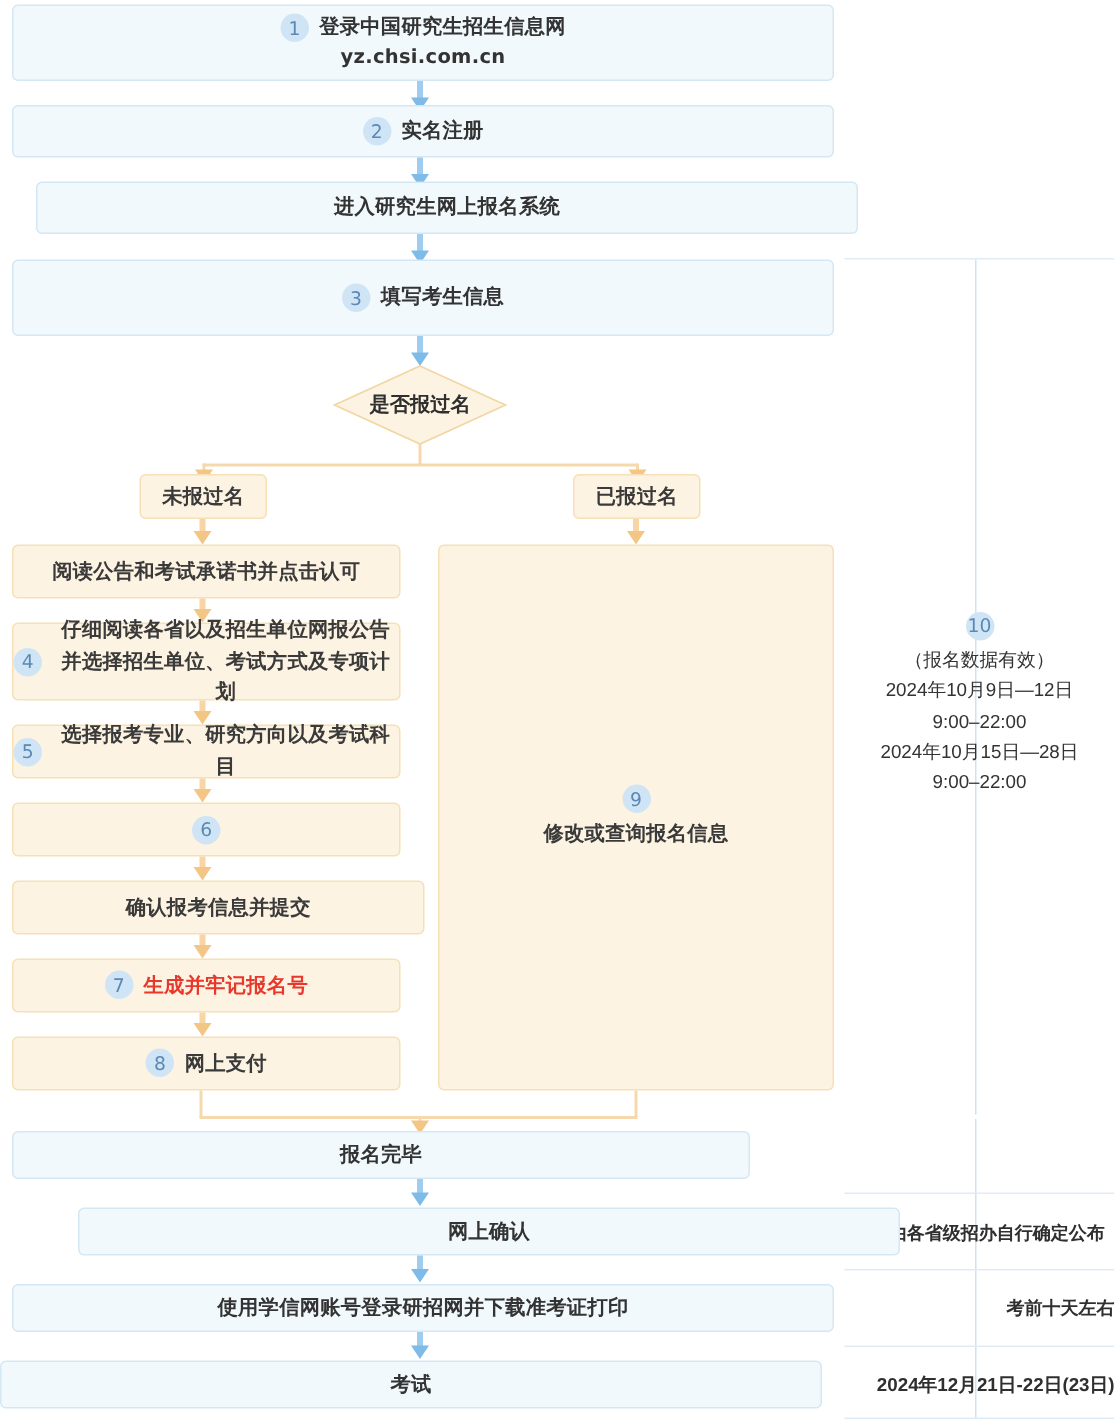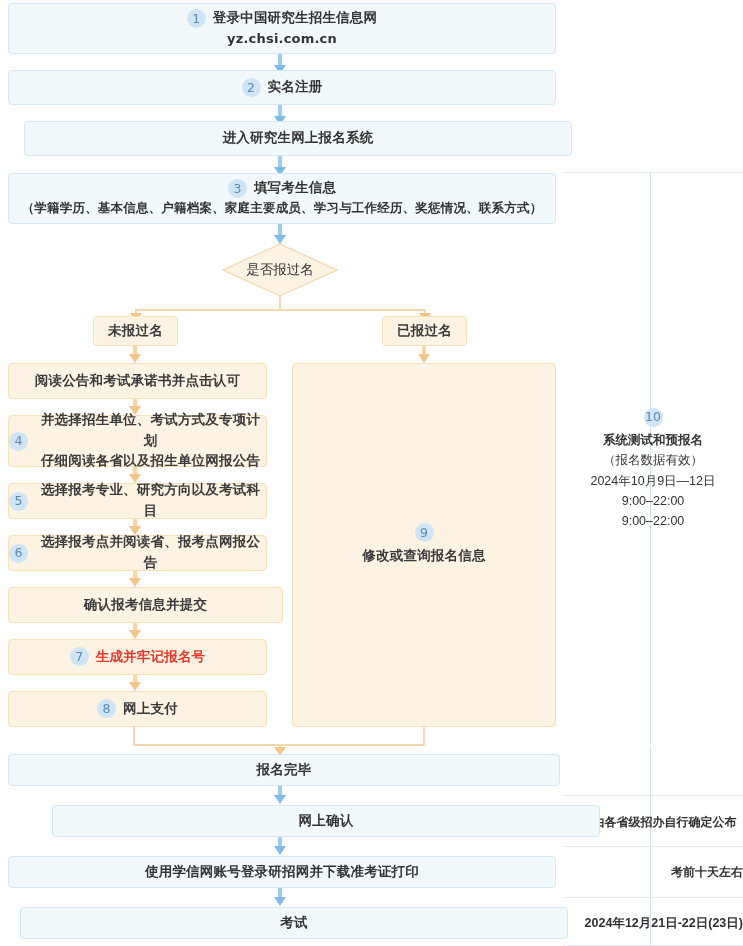--- a/index.html
+++ b/index.html
@@ -69,21 +69,21 @@
     align-items: center;
     justify-content: center;
   }
   .diamond-shape {
     position: absolute;
     inset: 0;
   }
   .diamond-label {
     position: relative;
     font-size: 13.5px;
-    font-weight: 400;
+    font-weight: 700;
     color: #2f2f2f;
     z-index: 2;
   }
   .vline { position: absolute; width: 1.5px; }
   .hline { position: absolute; height: 1.5px; }
   .vline.orange, .hline.orange { background: #f5d9ac; }
   .arrow {
     position: absolute;
     width: 0; height: 0;
     border-left: 6px solid transparent;
@@ -143,24 +143,24 @@
 <div class="panel-hline" style="left:563px; top:172px; width:180px;"></div>
 <div class="panel-hline" style="left:563px; top:795px; width:180px;"></div>
 <div class="panel-hline" style="left:563px; top:846px; width:180px;"></div>
 <div class="panel-hline" style="left:563px; top:897px; width:180px;"></div>
 <div class="panel-hline" style="left:563px; top:945px; width:180px;"></div>
 
 <div class="panel-block" style="left:563px; top:408px; width:180px;">
   <div style="display:flex;justify-content:center;margin-bottom:3px;">
     <span class="badge">10</span>
   </div>
-  <div class="panel-title">系统测试和预报名</div>
   <div class="panel-line">（报名数据有效）</div>
   <div class="panel-line">2024年10月9日—12日</div>
   <div class="panel-line">9:00–22:00</div>
+  <div class="panel-line">2024年10月15日—28日</div>
   <div class="panel-line">9:00–22:00</div>
 </div>
 
 <div class="panel-row" style="left:563px; top:807px; width:180px; height:30px;">
   <span class="badge sm">11</span>
   <span>由各省级招办自行确定公布</span>
 </div>
 
 <div class="panel-center" style="left:563px; top:858px; width:180px; height:28px;">
   <span>考前十天左右</span>
@@ -198,21 +198,20 @@
 </div>
 
 <div class="arrow-stem blue" style="left:278px; top:156px; height:13px;"></div>
 <div class="arrow blue" style="left:274px; top:167px;"></div>
 
 <div class="node blue" style="left:8px; top:173px; width:548px; height:51px;">
   <div class="node-row">
     <span class="badge">3</span>
     <span class="node-text">填写考生信息</span>
   </div>
-  <div class="node-text" style="font-size:12.5px;">（学籍学历、基本信息、户籍档案、家庭主要成员、学习与工作经历、奖惩情况、联系方式）</div>
 </div>
 
 <div class="arrow-stem blue" style="left:278px; top:224px; height:13px;"></div>
 <div class="arrow blue" style="left:274px; top:235px;"></div>
 
 <div class="diamond-wrap" style="left:222px; top:243px; width:116px; height:54px;">
   <svg class="diamond-shape" viewBox="0 0 116 54" preserveAspectRatio="none">
     <polygon points="58,1 115,27 58,53 1,27" fill="#fdf3e2" stroke="#f2d6a4" stroke-width="1.1"></polygon>
   </svg>
   <span class="diamond-label">是否报过名</span>
@@ -242,41 +241,40 @@
     <span class="node-text">阅读公告和考试承诺书并点击认可</span>
   </div>
 </div>
 <div class="arrow-stem orange" style="left:133px; top:399px; height:9px;"></div>
 <div class="arrow orange" style="left:129px; top:406px;"></div>
 
 <div class="node orange" style="left:8px; top:415px; width:259px; height:52px;">
   <div class="node-row" style="align-items:center;">
     <span class="badge">4</span>
     <span style="display:flex;flex-direction:column;">
+      <span class="node-text">仔细阅读各省以及招生单位网报公告</span>
       <span class="node-text">并选择招生单位、考试方式及专项计划</span>
-      <span class="node-text">仔细阅读各省以及招生单位网报公告</span>
     </span>
   </div>
 </div>
 <div class="arrow-stem orange" style="left:133px; top:467px; height:9px;"></div>
 <div class="arrow orange" style="left:129px; top:474px;"></div>
 
 <div class="node orange" style="left:8px; top:483px; width:259px; height:36px;">
   <div class="node-row">
     <span class="badge">5</span>
     <span class="node-text">选择报考专业、研究方向以及考试科目</span>
   </div>
 </div>
 <div class="arrow-stem orange" style="left:133px; top:519px; height:9px;"></div>
 <div class="arrow orange" style="left:129px; top:526px;"></div>
 
 <div class="node orange" style="left:8px; top:535px; width:259px; height:36px;">
   <div class="node-row">
     <span class="badge">6</span>
-    <span class="node-text">选择报考点并阅读省、报考点网报公告</span>
   </div>
 </div>
 <div class="arrow-stem orange" style="left:133px; top:571px; height:9px;"></div>
 <div class="arrow orange" style="left:129px; top:578px;"></div>
 
 <div class="node orange" style="left:8px; top:587px; width:275px; height:36px;">
   <div class="node-row">
     <span class="node-text">确认报考信息并提交</span>
   </div>
 </div>
@@ -305,33 +303,33 @@
     <span class="node-text">修改或查询报名信息</span>
   </div>
 </div>
 
 <div class="vline orange" style="left:133px; top:727px; height:18px;"></div>
 <div class="vline orange" style="left:423px; top:727px; height:18px;"></div>
 <div class="hline orange" style="left:133px; top:744px; width:292px;"></div>
 <div class="vline orange" style="left:279px; top:744px; height:8px;"></div>
 <div class="arrow orange" style="left:274px; top:747px;"></div>
 
-<div class="node blue" style="left:8px; top:754px; width:552px; height:32px;">
+<div class="node blue" style="left:8px; top:754px; width:492px; height:32px;">
   <span class="node-text">报名完毕</span>
 </div>
 <div class="arrow-stem blue" style="left:278px; top:786px; height:11px;"></div>
 <div class="arrow blue" style="left:274px; top:795px;"></div>
 
 <div class="node blue" style="left:8px; top:805px; width:548px; height:32px;margin-left:44px;">
   <span class="node-text">网上确认</span>
 </div>
 <div class="arrow-stem blue" style="left:278px; top:837px; height:11px;"></div>
 <div class="arrow blue" style="left:274px; top:846px;"></div>
 
 <div class="node blue" style="left:8px; top:856px; width:548px; height:32px;">
   <span class="node-text">使用学信网账号登录研招网并下载准考证打印</span>
 </div>
 <div class="arrow-stem blue" style="left:278px; top:888px; height:11px;"></div>
 <div class="arrow blue" style="left:274px; top:897px;"></div>
 
-<div class="node blue" style="left:20px; top:907px; width:548px; height:32px;">
+<div class="node blue" style="left:0; top:907px; width:548px; height:32px;">
   <span class="node-text">考试</span>
 </div>
 
 </body></html>

